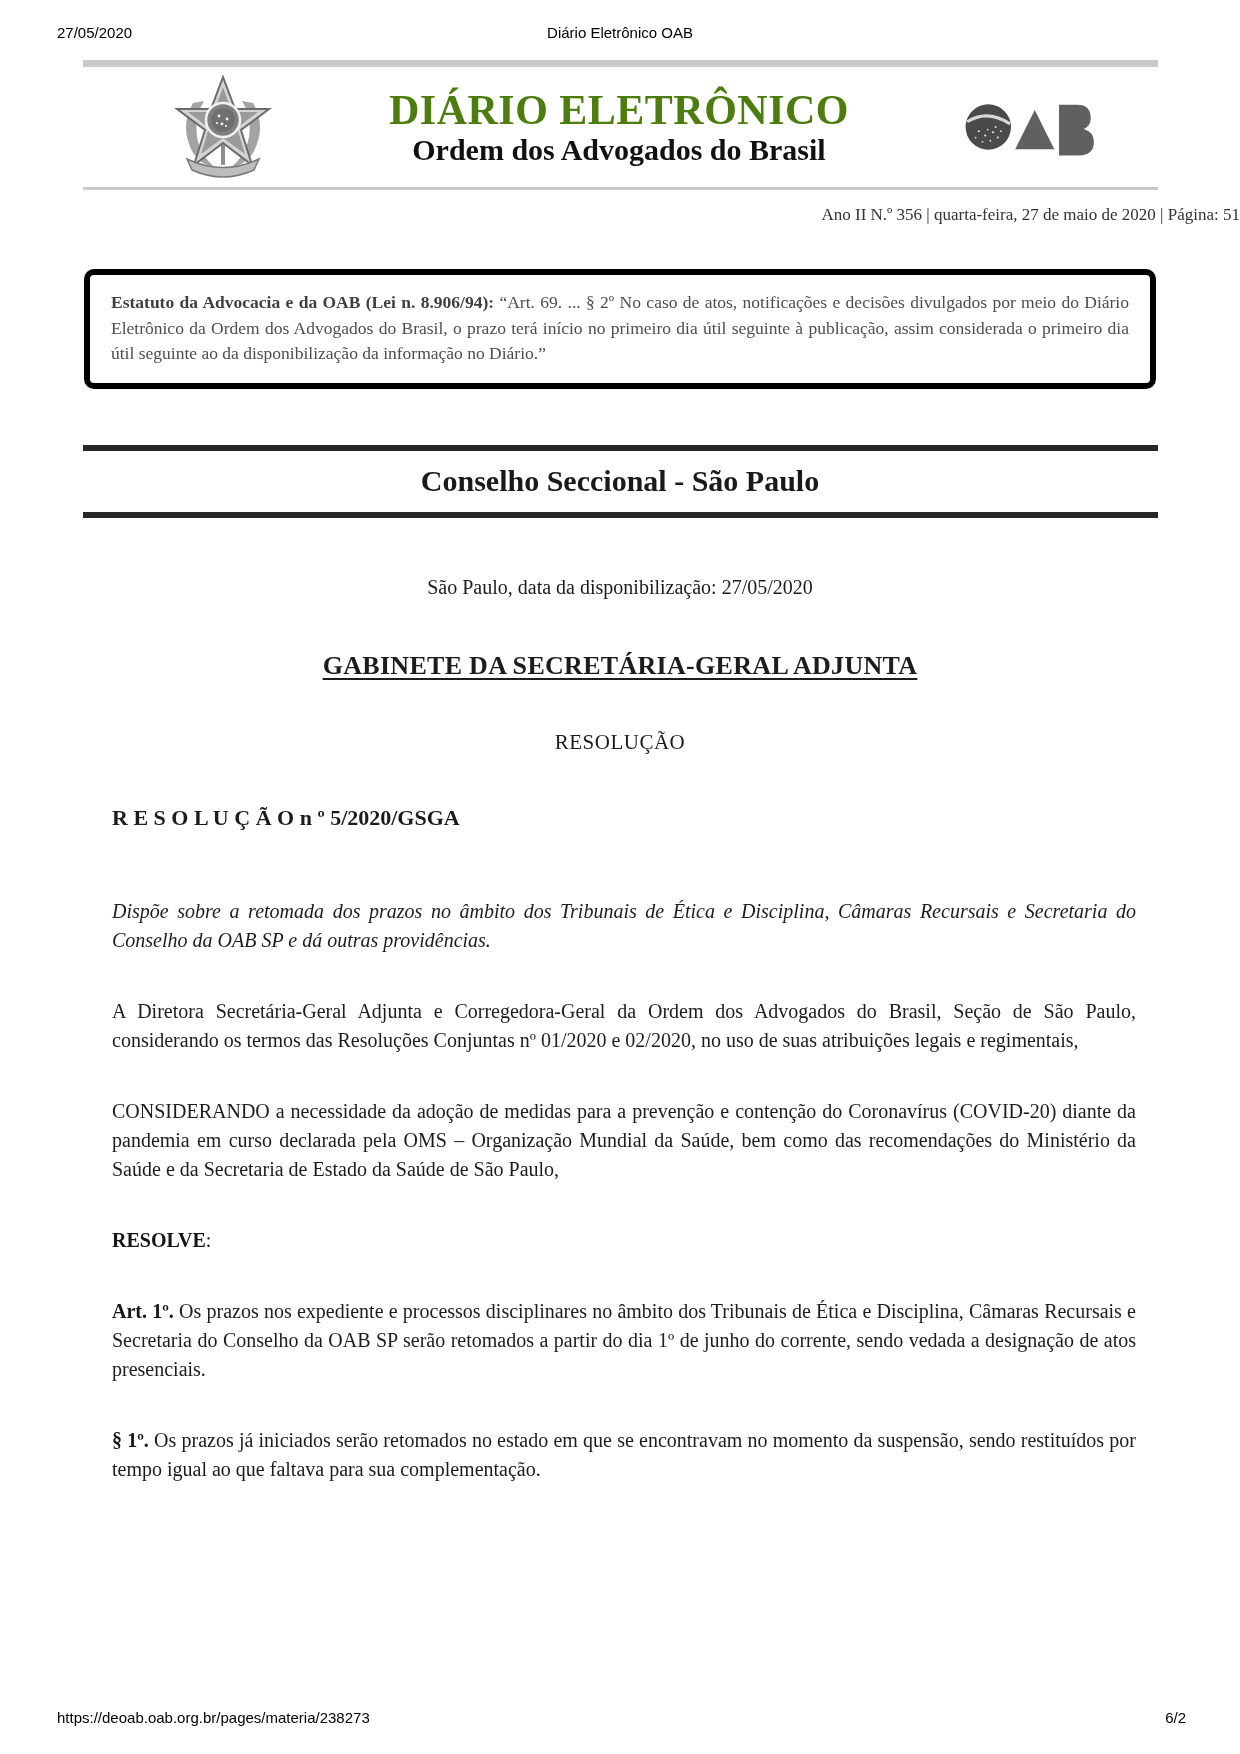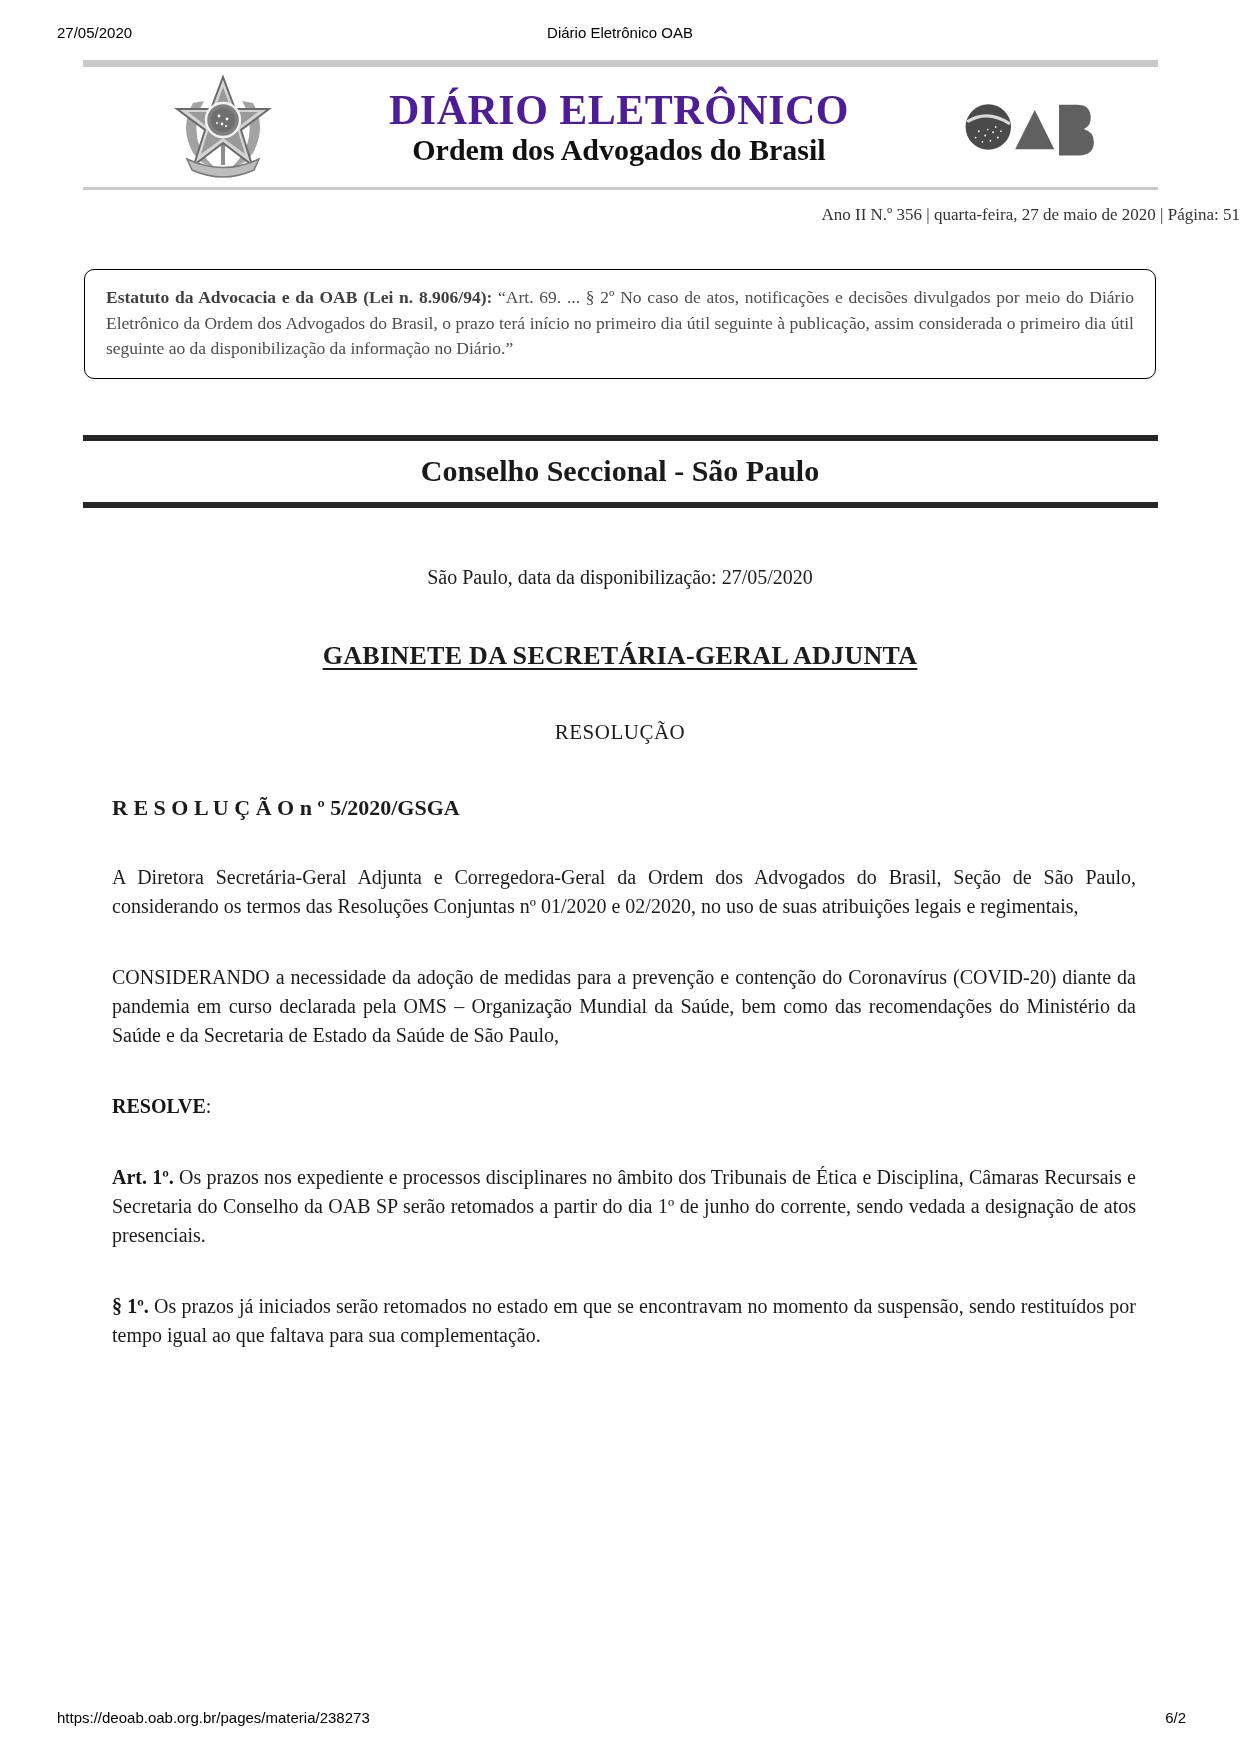--- a/index.html
+++ b/index.html
@@ -45,41 +45,41 @@
     min-height: 120px;
   }
   .coat-wrap { margin-left: 88px; width: 104px; height: 104px; flex: 0 0 auto; }
   .coat-wrap svg { width: 100%; height: 100%; }
   .mast-titles { flex: 1 1 auto; text-align: center; padding: 0 10px; }
   .mast-title {
     font-size: 42px;
     font-weight: bold;
     letter-spacing: 0.5px;
     line-height: 1.05;
-    color: #4c1d95;
+    color: #4d7c0f;
   }
   .mast-subtitle {
     font-size: 30px;
     font-weight: bold;
     line-height: 1.1;
     color: #111;
   }
   .oab-wrap { margin-right: 62px; width: 132px; height: 58px; flex: 0 0 auto; }
   .oab-wrap svg { width: 100%; height: 100%; }
   .edition-line {
     text-align: right;
     font-size: 17px;
     color: #333;
     margin-top: 15px;
   }
   
   .statute-box {
     width: 1072px;
     margin: 44px auto 0 auto;
-    border: 1px solid #000000;
+    border: 6px solid #000000;
     border-radius: 10px;
     padding: 15px 21px 16px 21px;
     font-size: 17.5px;
     line-height: 25.5px;
     color: #4d4d4d;
     text-align: justify;
     box-shadow: 0 1px 2px rgba(0,0,0,0.04);
   }
   .statute-box b { color: #3f3f3f; }
   
@@ -206,20 +206,21 @@
 
 <div class="availability-date">São Paulo, data da disponibilização: 27/05/2020</div>
 
 <div class="office-heading">GABINETE DA SECRETÁRIA-GERAL ADJUNTA</div>
 
 <div class="doc-type">RESOLUÇÃO</div>
 
 <div class="content">
   <div class="res-number">R E S O L U Ç Ã O n º 5/2020/GSGA</div>
 
+  <p class="para summary">Dispõe sobre a retomada dos prazos no âmbito dos Tribunais de Ética e Disciplina, Câmaras Recursais e Secretaria do Conselho da OAB SP e dá outras providências.</p>
 
   <p class="para">A Diretora Secretária-Geral Adjunta e Corregedora-Geral da Ordem dos Advogados do Brasil, Seção de São Paulo, considerando os termos das Resoluções Conjuntas nº 01/2020 e 02/2020, no uso de suas atribuições legais e regimentais,</p>
 
   <p class="para">CONSIDERANDO a necessidade da adoção de medidas para a prevenção e contenção do Coronavírus (COVID-20) diante da pandemia em curso declarada pela OMS – Organização Mundial da Saúde, bem como das recomendações do Ministério da Saúde e da Secretaria de Estado da Saúde de São Paulo,</p>
 
 
   <p class="para"><b>RESOLVE</b><span>:</span></p>
 
   <p class="para"><b>Art. 1º.</b><span> Os prazos nos expediente e processos disciplinares no âmbito dos Tribunais de Ética e Disciplina, Câmaras Recursais e Secretaria do Conselho da OAB SP serão retomados a partir do dia 1º de junho do corrente, sendo vedada a designação de atos presenciais.</span></p>
 

